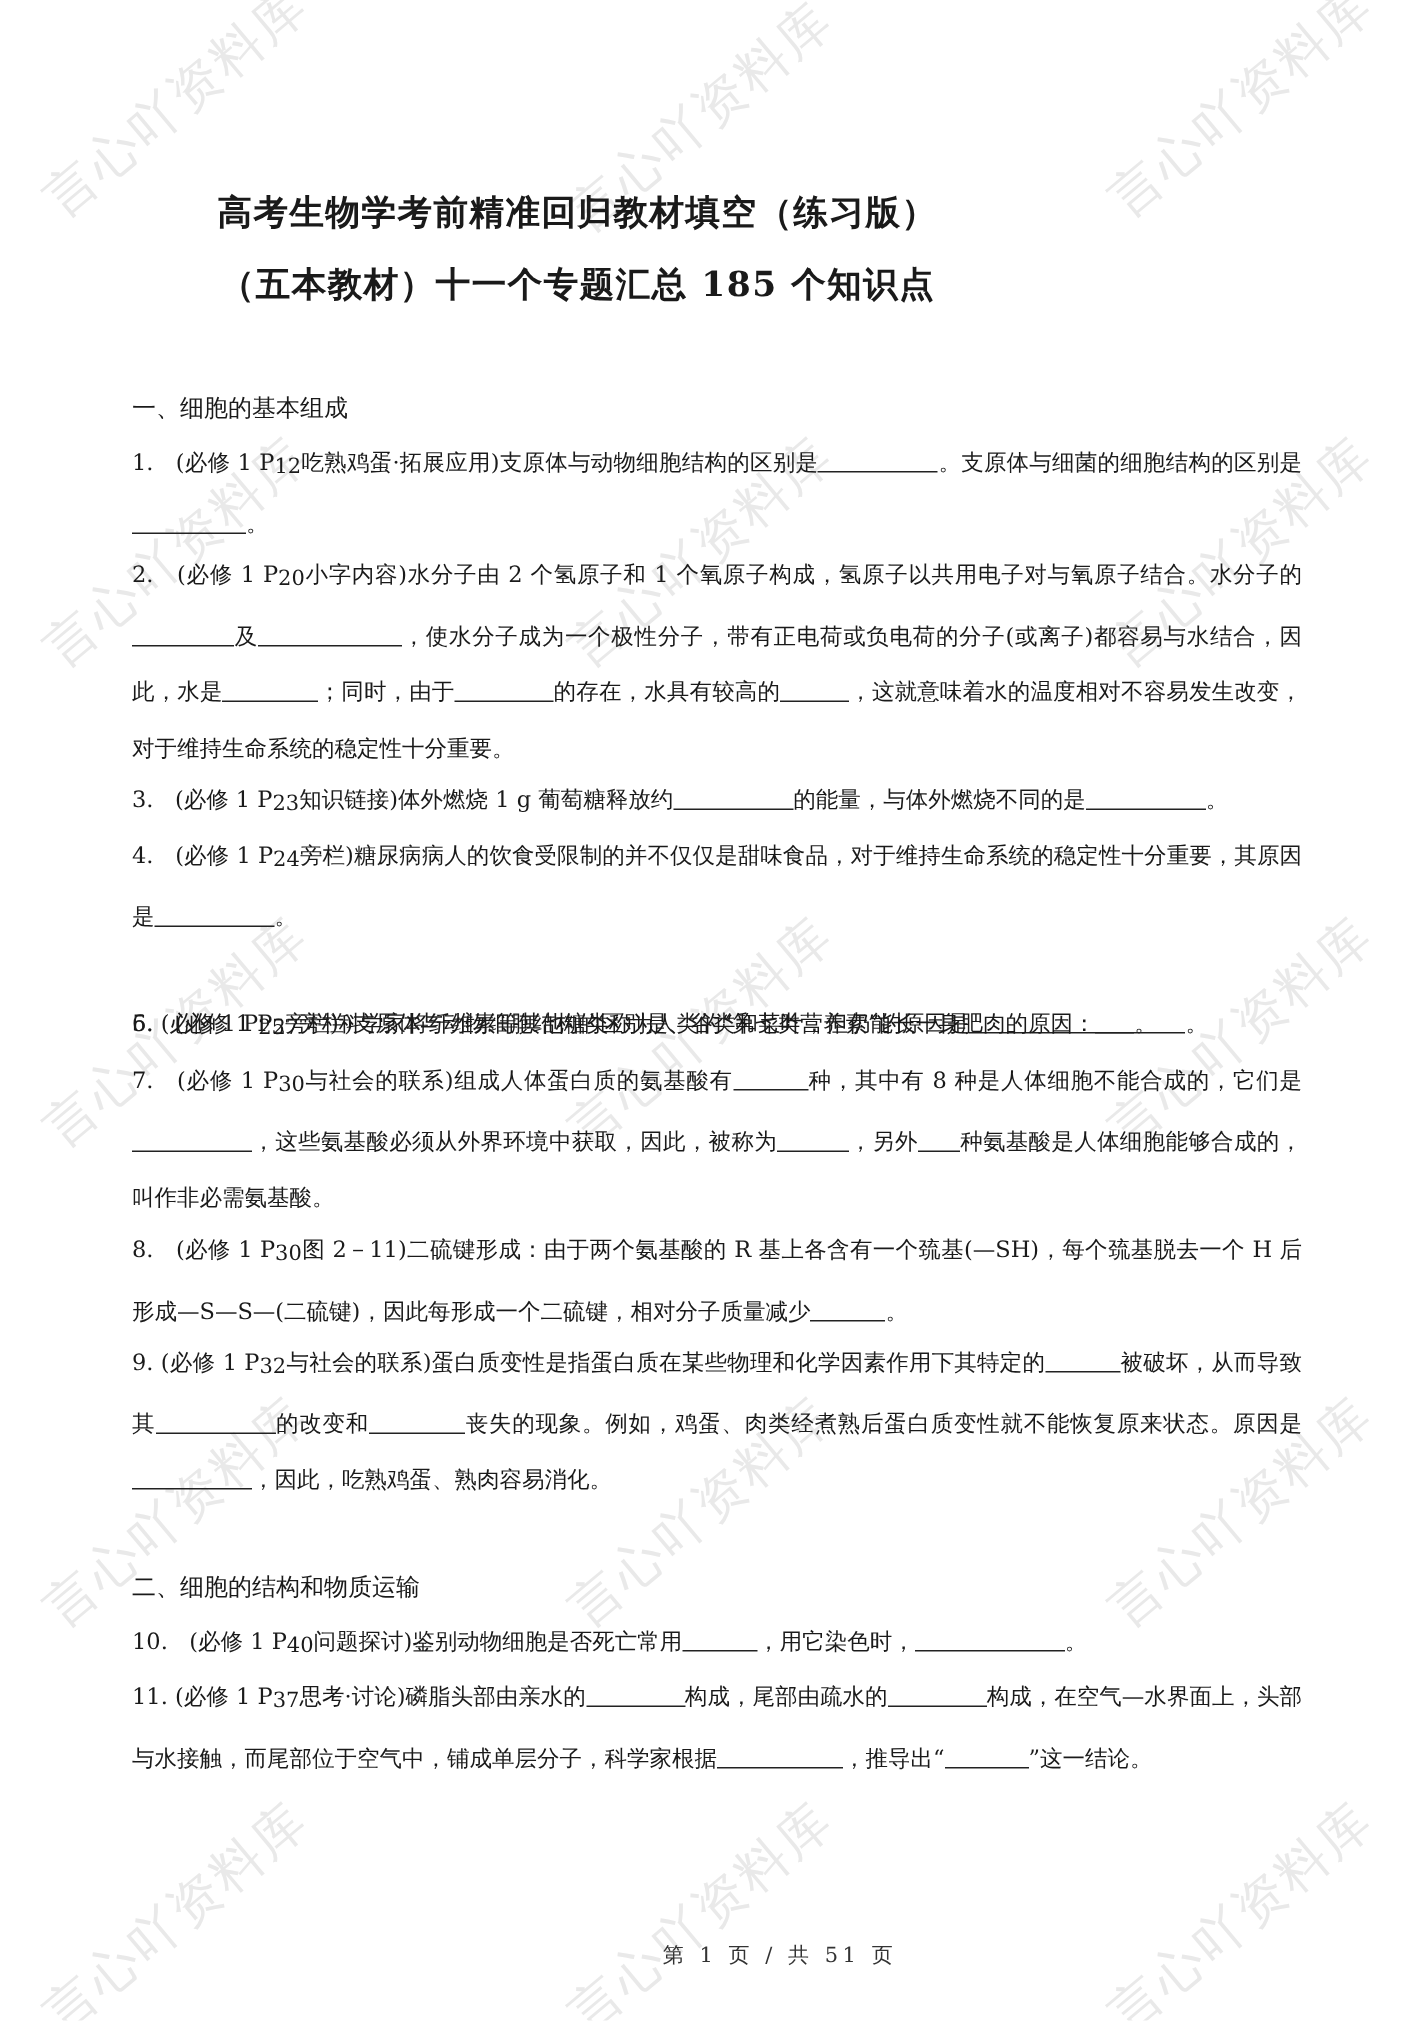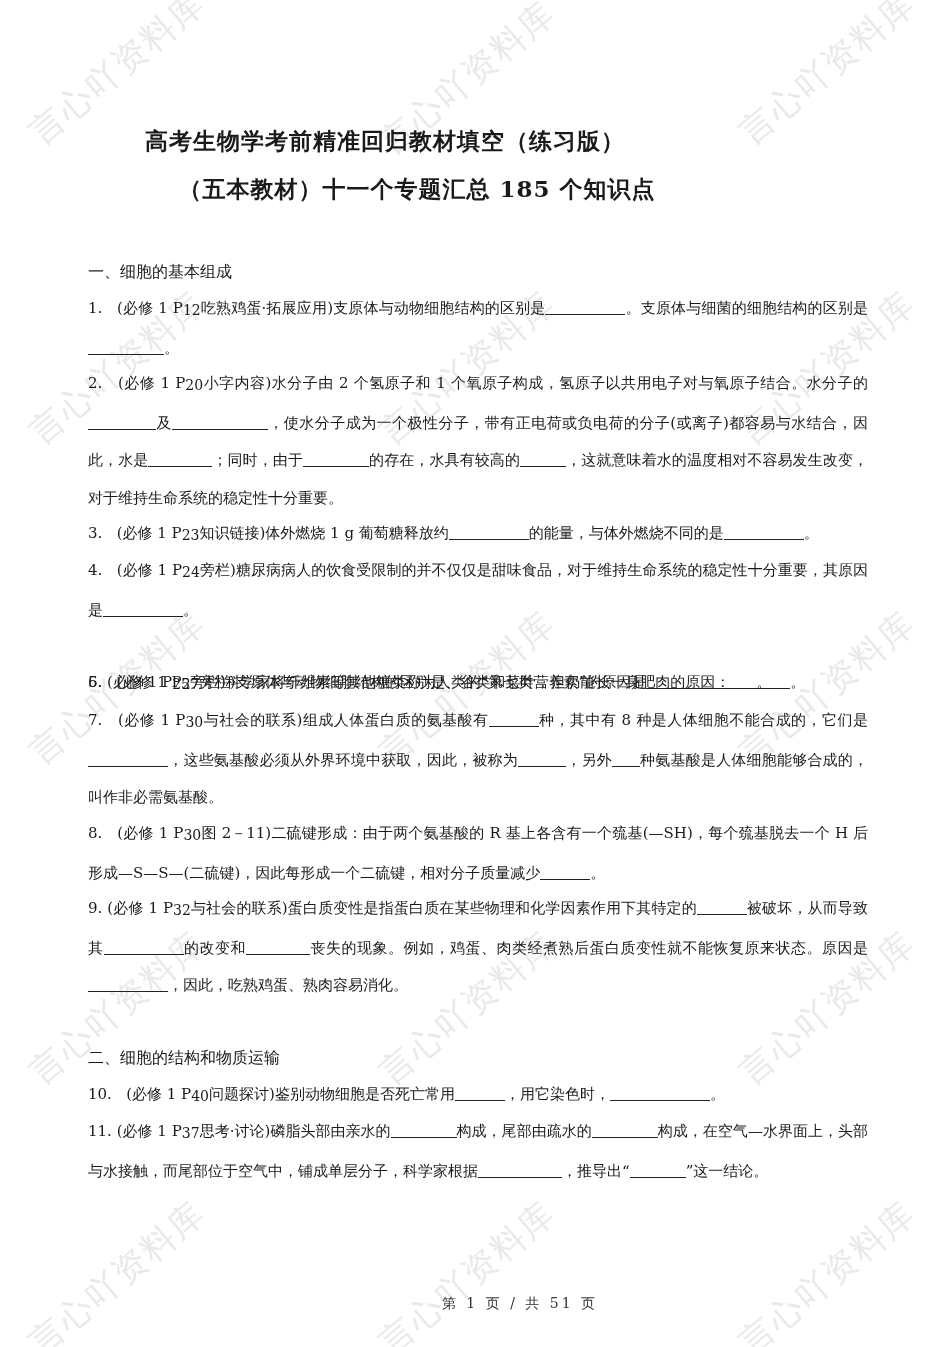--- a/index.html
+++ b/index.html
@@ -6,21 +6,21 @@
     body { width: 952px; height: 1347px; position: relative; overflow: hidden;
            font-family: "DejaVu Serif", "Liberation Serif", serif; color: #1a1a1a; }
     .watermarks { position: absolute; inset: 0; pointer-events: none; z-index: 0; }
     .wm { position: absolute; font-family: "DejaVu Sans", sans-serif; font-size: 34px;
           color: #e9e9e9; transform: rotate(-40deg); transform-origin: left top; white-space: nowrap;
           letter-spacing: 2px; }
     .page { position: relative; z-index: 1; }
     .title { position: absolute; left: 0; width: 770px; text-align: center; font-weight: bold;
              font-family: "DejaVu Serif", "Liberation Serif", serif; font-size: 23px; letter-spacing: 1px; }
     .title1 { top: 126px; }
-    .title2 { top: 174px; padding-left: 32px; }
+    .title2 { top: 174px; }
     .section { position: absolute; left: 88px; font-weight: normal; font-size: 16px;
                font-family: "DejaVu Sans", "Liberation Sans", sans-serif; }
     .para { position: absolute; left: 88px; width: 780px; font-size: 15px; line-height: 37.5px;
             text-align: justify; }
     .para sub { font-size: 14px; vertical-align: -2px; }
     .blank { display: inline-block; border-bottom: 1px solid #222; height: 14px; vertical-align: -2px; }
     .footer { position: absolute; top: 1295px; left: 0; width: 952px; text-align: center; font-size: 14px;
               letter-spacing: 3px; color: #333; padding-left: 44px; }
   </style>
 </head>

